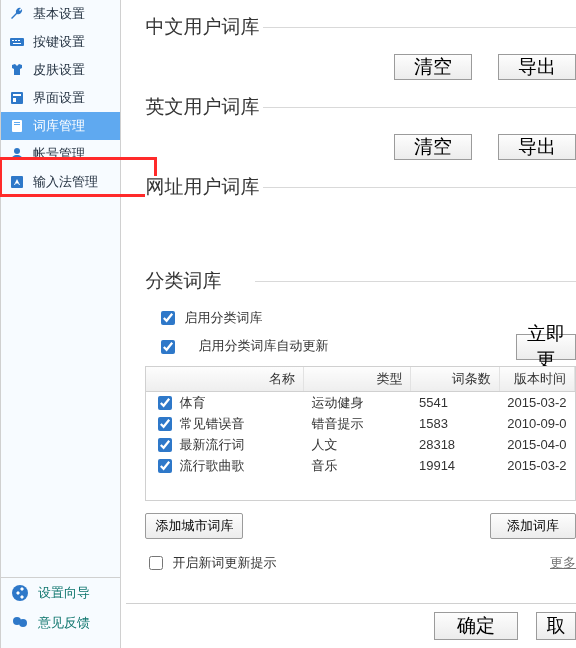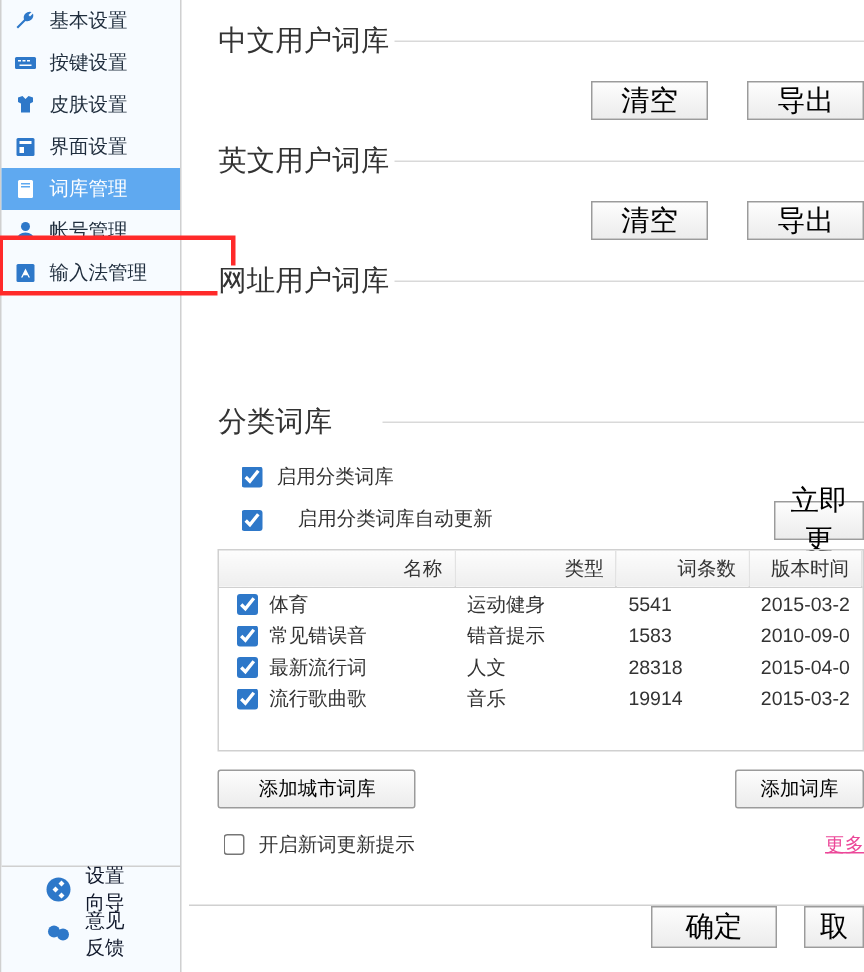--- a/index.html
+++ b/index.html
@@ -6,45 +6,45 @@
   body{width:576px;height:648px;overflow:hidden;background:#fff}
   .layout{display:flex;height:648px}
   
   .sidebar{width:126px;background:#f7fbff;border-right:1px solid #d0d0d0;border-left:1px solid #d0d0d0;display:flex;flex-direction:column}
   .sidebar-top{flex:0 0 auto}
   .sidebar-spacer{flex:1 1 auto}
   .sidebar-bottom{flex:0 0 auto;padding-bottom:10px;border-top:1px solid #d0d0d0;background:#f7fbff}
   .sb-item{display:flex;align-items:center;height:28px;padding:0 8px;gap:8px;cursor:pointer;color:#1f2d3d}
   .sb-item.selected{background:#5fa9f0;color:#fff}
   .sb-icon{width:16px;height:16px;flex:0 0 16px;display:flex;align-items:center;justify-content:center}
-  .sb-bottom-item{display:flex;align-items:center;height:30px;padding:0 28px;gap:8px;cursor:pointer;color:#0f172a}
+  .sb-bottom-item{display:flex;align-items:center;height:30px;padding:0 9px;gap:8px;cursor:pointer;color:#0f766e}
   .sb-bottom-item .sb-icon{width:20px;height:20px}
   .red-highlight{position:absolute;border:3px solid #ff2a2a;pointer-events:none}
   .sidebar-wrap{position:relative}
   
   .main{flex:1 1 auto;position:relative;padding:0 0 0 24px;overflow:hidden}
   .section{margin-top:14px}
   .section-title{position:relative;font-size:19px;margin-bottom:14px}
   .section-title::before{content:"";position:absolute;left:110px;right:0;top:50%;border-top:1px solid #d9d9d9}
   .section-title span{background:#fff;position:relative;padding-right:4px}
   .btn-row{display:flex;gap:26px;justify-content:flex-end;padding-right:0}
   .btn{width:78px;height:26px;border:1px solid #9b9b9b;background:linear-gradient(#fdfdfd,#ececec);border-radius:0;font-size:19px;cursor:pointer;display:inline-flex;align-items:center;justify-content:center}
   .chk-line{display:flex;align-items:center;gap:6px;margin:6px 0 6px 12px}
   input[type=checkbox]{width:14px;height:14px;accent-color:#2e78c9}
   .table-wrap{border:1px solid #d0d0d0;margin:6px 0 0 0;height:133px;overflow:auto;position:relative}
   table{border-collapse:collapse;width:100%;font-size:13px}
   th{font-weight:normal;text-align:right;height:24px;padding:0 8px;background:linear-gradient(#fdfdfd,#eeeeee);border-bottom:1px solid #d0d0d0;border-right:1px solid #e2e2e2;position:sticky;top:0}
   td{height:21px;padding:0 8px;white-space:nowrap}
   td:first-child{display:flex;align-items:center;gap:4px}
   .below-table{display:flex;justify-content:space-between;align-items:center;margin-top:12px}
-  .wide-btn{width:132px;height:26px;border:1px solid #9b9b9b;background:linear-gradient(#fdfdfd,#ececec);border-radius:2px;font-size:13px;cursor:pointer}
+  .wide-btn{width:98px;height:26px;border:1px solid #9b9b9b;background:linear-gradient(#fdfdfd,#ececec);border-radius:2px;font-size:13px;cursor:pointer}
   .chk-below{display:flex;align-items:center;gap:6px;margin-top:14px}
-  .link{color:#ec4899;cursor:pointer;text-decoration:underline}
-  
-  .footer{position:absolute;left:126px;right:0;bottom:0;height:44px;border-top:1px solid #d0d0d0;display:flex;align-items:flex-start;justify-content:flex-end;gap:18px;padding:0 0 0 0;background:#fff}
+  .link{color:#737373;cursor:pointer;text-decoration:underline}
+  
+  .footer{position:absolute;left:126px;right:0;bottom:0;height:44px;border-top:1px solid #d0d0d0;display:flex;align-items:center;justify-content:flex-end;gap:18px;padding:0 0 0 0;background:#fff}
   .footer .btn{width:84px;height:28px}
   
   .col-name{width:150px}
   .col-type{width:98px}
   .col-count{width:78px}
   .col-time{width:auto}
   
   .ic-blue{fill:#2e78c9}
   .ic-white{fill:#fff}
 </style>

